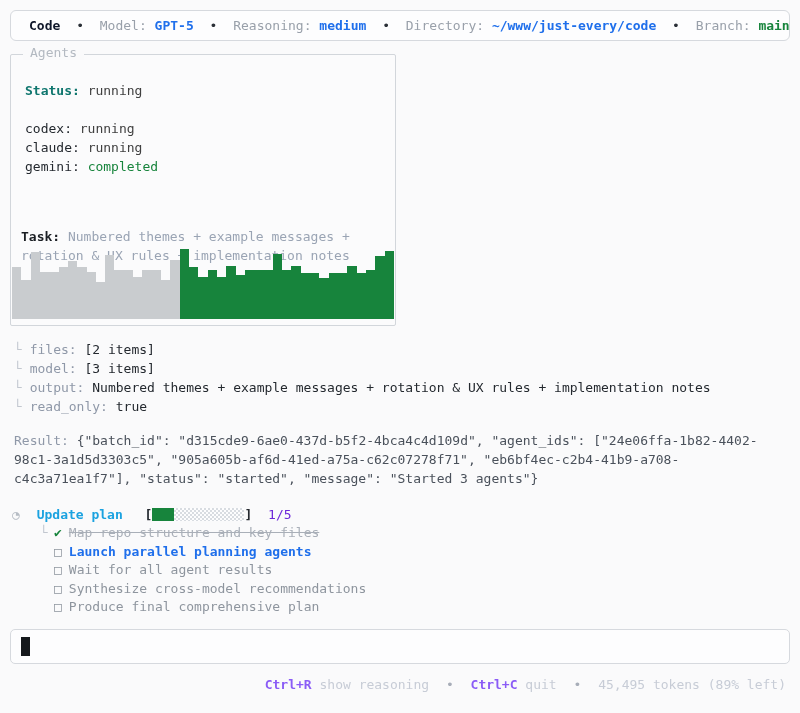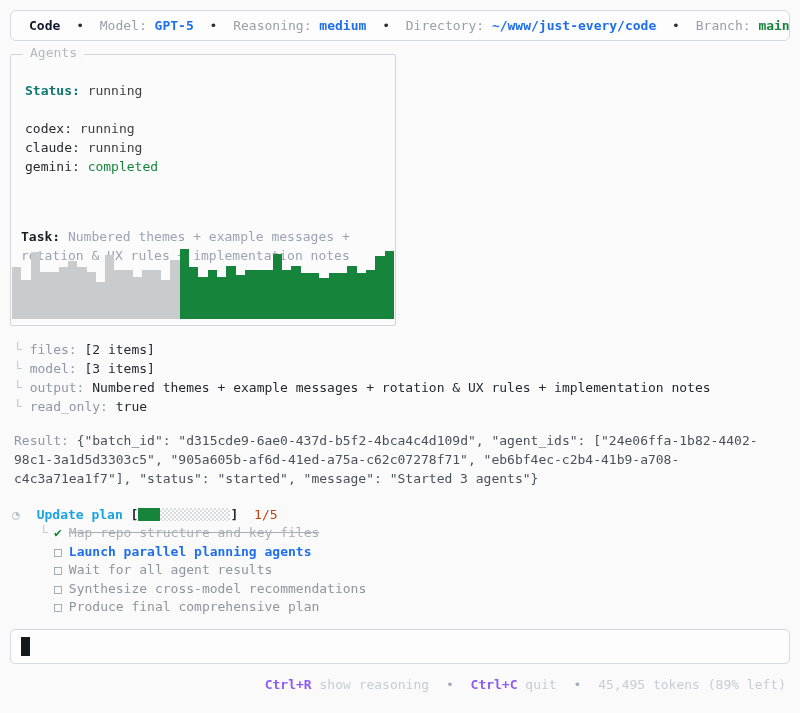--- a/index.html
+++ b/index.html
@@ -63,31 +63,31 @@
 
   
   .result { margin:15px 0 0 14px; width:772px; line-height:19px; }
   .rkey { color:#8f98a8; }
   .rtxt { color:#4a515b; }
 
   
   .plan { margin:17px 0 0 10px; }
   .plan-head { line-height:19px; white-space:nowrap; }
   .clock { color:#b6bcc4; margin:0 9px 0 2px; }
-  .plan-title { color:#1ba2e0; font-weight:bold; margin-right:0; }
+  .plan-title { color:#1ba2e0; font-weight:bold; margin-right:14px; }
   .pb-bracket { color:#24292f; font-weight:bold; }
   .pb-fill {
     display:inline-block; width:22px; height:13px;
     background:#17843c; vertical-align:-2px;
   }
   .pb-rest {
     display:inline-block; width:70px; height:13px; vertical-align:-2px;
     background:repeating-conic-gradient(#d8dce1 0% 25%, #fdfdfe 0% 50%) 0 0 / 4px 4px;
   }
-  .pb-frac { margin-left:8px; color:#c2410c; }
+  .pb-frac { margin-left:8px; color:#6d28d9; }
   .plan-items { margin-left:30px; line-height:18.5px; }
   .plan-item .tree { display:inline-block; width:14px; }
   .plan-item .chk { margin-right:7px; }
   .plan-item.done .chk { color:#17843c; }
   .plan-item.done .lbl { color:#a9afb8; text-decoration:line-through; }
   .plan-item.active .chk { color:#8e959e; }
   .plan-item.active .lbl { color:#1f6feb; font-weight:bold; }
   .plan-item.pending .chk { color:#8e959e; }
   .plan-item.pending .lbl { color:#8e959e; }
 

